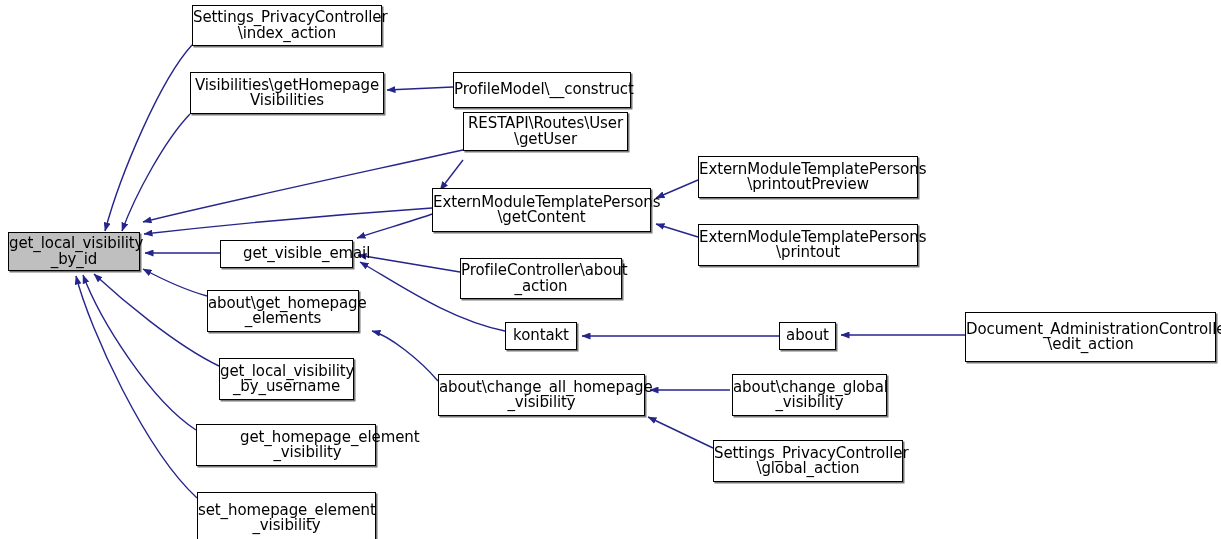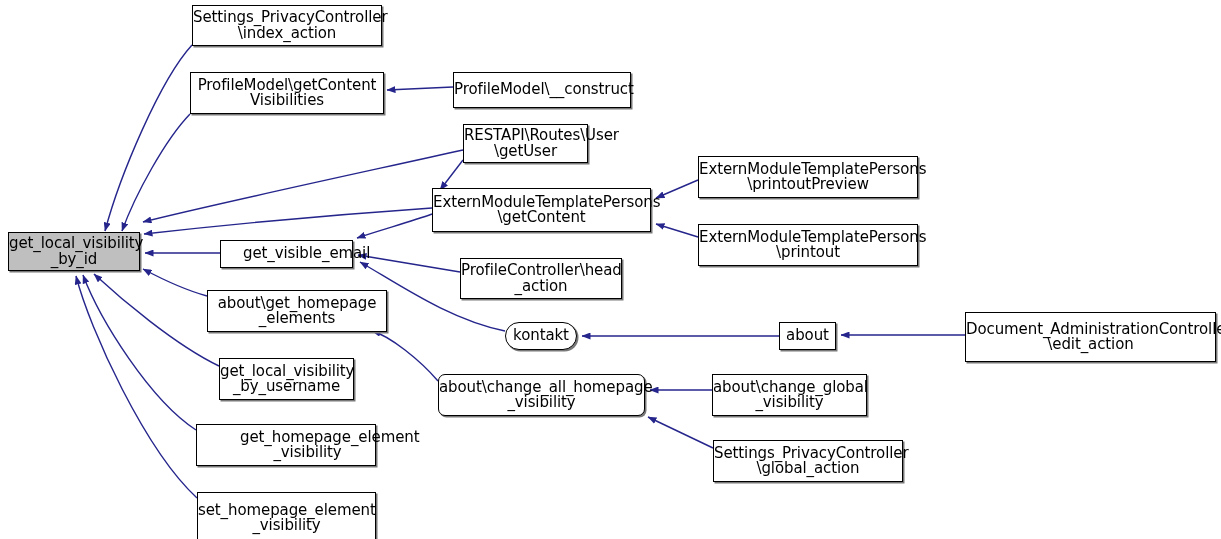--- a/index.html
+++ b/index.html
@@ -85,45 +85,45 @@
         <path d="M 196,430 C 150,400 100,320 83,275" fill="none" stroke="#25258c" stroke-width="1.4" marker-end="url(#arrowhead)"></path>
         <path d="M 197,498 C 145,450 90,330 76,276" fill="none" stroke="#25258c" stroke-width="1.4" marker-end="url(#arrowhead)"></path>
       </g>
   </svg>
 
   <div id="node-layer">
       <div class="node-box highlight" style="left: 8px; top: 232px; width: 132px; height: 39px;"><span class="node-label">get_local_visibility
 _by_id</span></div>
       <div class="node-box" style="left: 192px; top: 5px; width: 190px; height: 41px;"><span class="node-label">Settings_PrivacyController
 \index_action</span></div>
-      <div class="node-box" style="left: 190px; top: 72px; width: 194px; height: 42px;"><span class="node-label">ProfileModel\getContent
+      <div class="node-box" style="left: 190px; top: 72px; width: 194px; height: 42px;"><span class="node-label">Visibilities\getHomepage
 Visibilities</span></div>
       <div class="node-box" style="left: 453px; top: 72px; width: 178px; height: 36px;"><span class="node-label">ProfileModel\__construct</span></div>
-      <div class="node-box" style="left: 463px; top: 124px; width: 125px; height: 39px;"><span class="node-label">RESTAPI\Routes\User
+      <div class="node-box" style="left: 463px; top: 112px; width: 165px; height: 39px;"><span class="node-label">RESTAPI\Routes\User
 \getUser</span></div>
       <div class="node-box" style="left: 432px; top: 188px; width: 219px; height: 44px;"><span class="node-label">ExternModuleTemplatePersons
 \getContent</span></div>
       <div class="node-box" style="left: 698px; top: 156px; width: 220px; height: 42px;"><span class="node-label">ExternModuleTemplatePersons
 \printoutPreview</span></div>
       <div class="node-box" style="left: 698px; top: 224px; width: 220px; height: 42px;"><span class="node-label">ExternModuleTemplatePersons
 \printout</span></div>
       <div class="node-box" style="left: 220px; top: 240px; width: 133px; height: 28px; padding-left: 22px;"><span class="node-label">get_visible_email</span></div>
-      <div class="node-box" style="left: 460px; top: 258px; width: 162px; height: 41px;"><span class="node-label">ProfileController\head
+      <div class="node-box" style="left: 460px; top: 258px; width: 162px; height: 41px;"><span class="node-label">ProfileController\about
 _action</span></div>
-      <div class="node-box" style="left: 207px; top: 290px; width: 180px; height: 42px;"><span class="node-label">about\get_homepage
+      <div class="node-box" style="left: 207px; top: 290px; width: 152px; height: 42px;"><span class="node-label">about\get_homepage
 _elements</span></div>
-      <div class="node-box" style="left: 505px; top: 322px; width: 72px; height: 28px; border-radius: 14px;"><span class="node-label">kontakt</span></div>
+      <div class="node-box" style="left: 505px; top: 322px; width: 72px; height: 28px;"><span class="node-label">kontakt</span></div>
       <div class="node-box" style="left: 779px; top: 322px; width: 57px; height: 28px;"><span class="node-label">about</span></div>
       <div class="node-box" style="left: 965px; top: 312px; width: 251px; height: 50px;"><span class="node-label">Document_AdministrationController
 \edit_action</span></div>
       <div class="node-box" style="left: 219px; top: 358px; width: 135px; height: 42px;"><span class="node-label">get_local_visibility
 _by_username</span></div>
-      <div class="node-box" style="left: 438px; top: 374px; width: 207px; height: 42px; border-radius: 7px;"><span class="node-label">about\change_all_homepage
+      <div class="node-box" style="left: 438px; top: 374px; width: 207px; height: 42px;"><span class="node-label">about\change_all_homepage
 _visibility</span></div>
-      <div class="node-box" style="left: 712px; top: 374px; width: 155px; height: 42px; align-items: center;"><span class="node-label">about\change_global
+      <div class="node-box" style="left: 732px; top: 374px; width: 155px; height: 42px; align-items: center;"><span class="node-label">about\change_global
 _visibility</span></div>
       <div class="node-box" style="left: 196px; top: 424px; width: 180px; height: 42px; padding-left: 43px;"><span class="node-label">get_homepage_element
 _visibility</span></div>
       <div class="node-box" style="left: 713px; top: 440px; width: 190px; height: 42px;"><span class="node-label">Settings_PrivacyController
 \global_action</span></div>
       <div class="node-box" style="left: 197px; top: 492px; width: 179px; height: 52px;"><span class="node-label">set_homepage_element
 _visibility</span></div>
     </div>
 
 </div>

